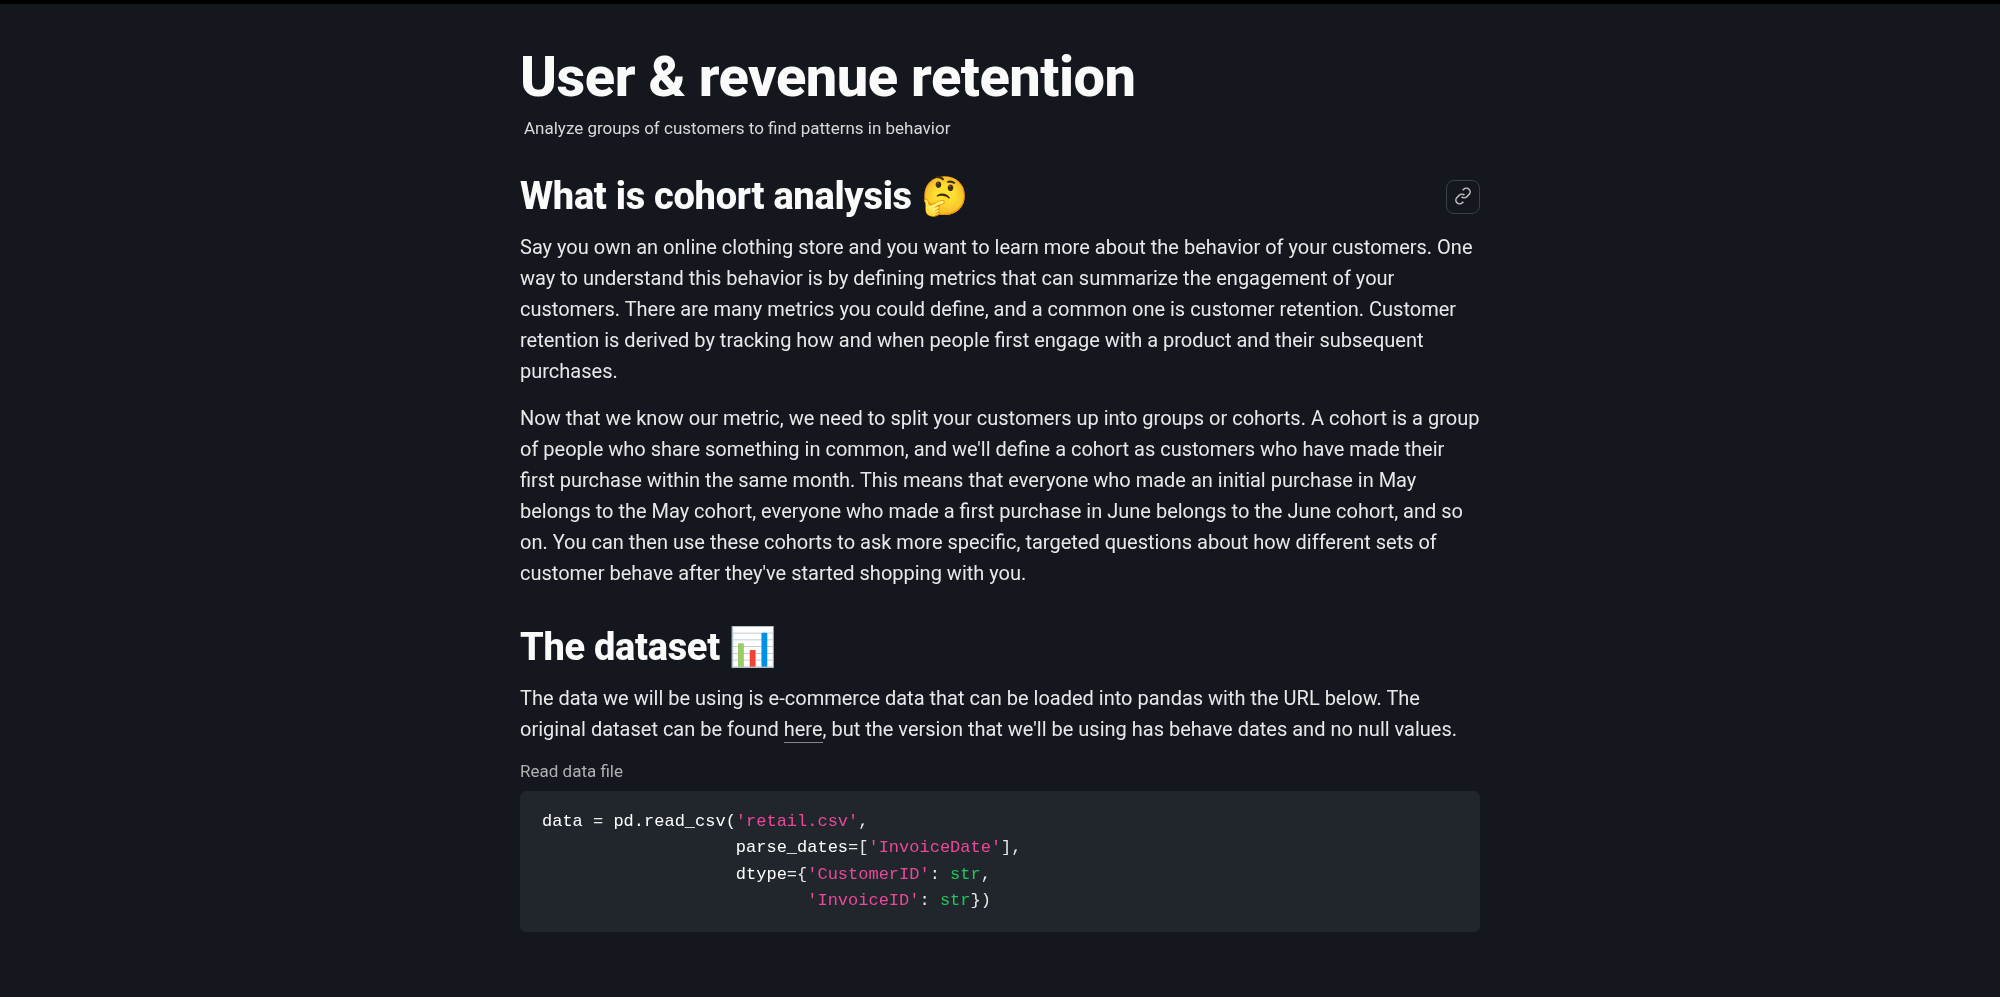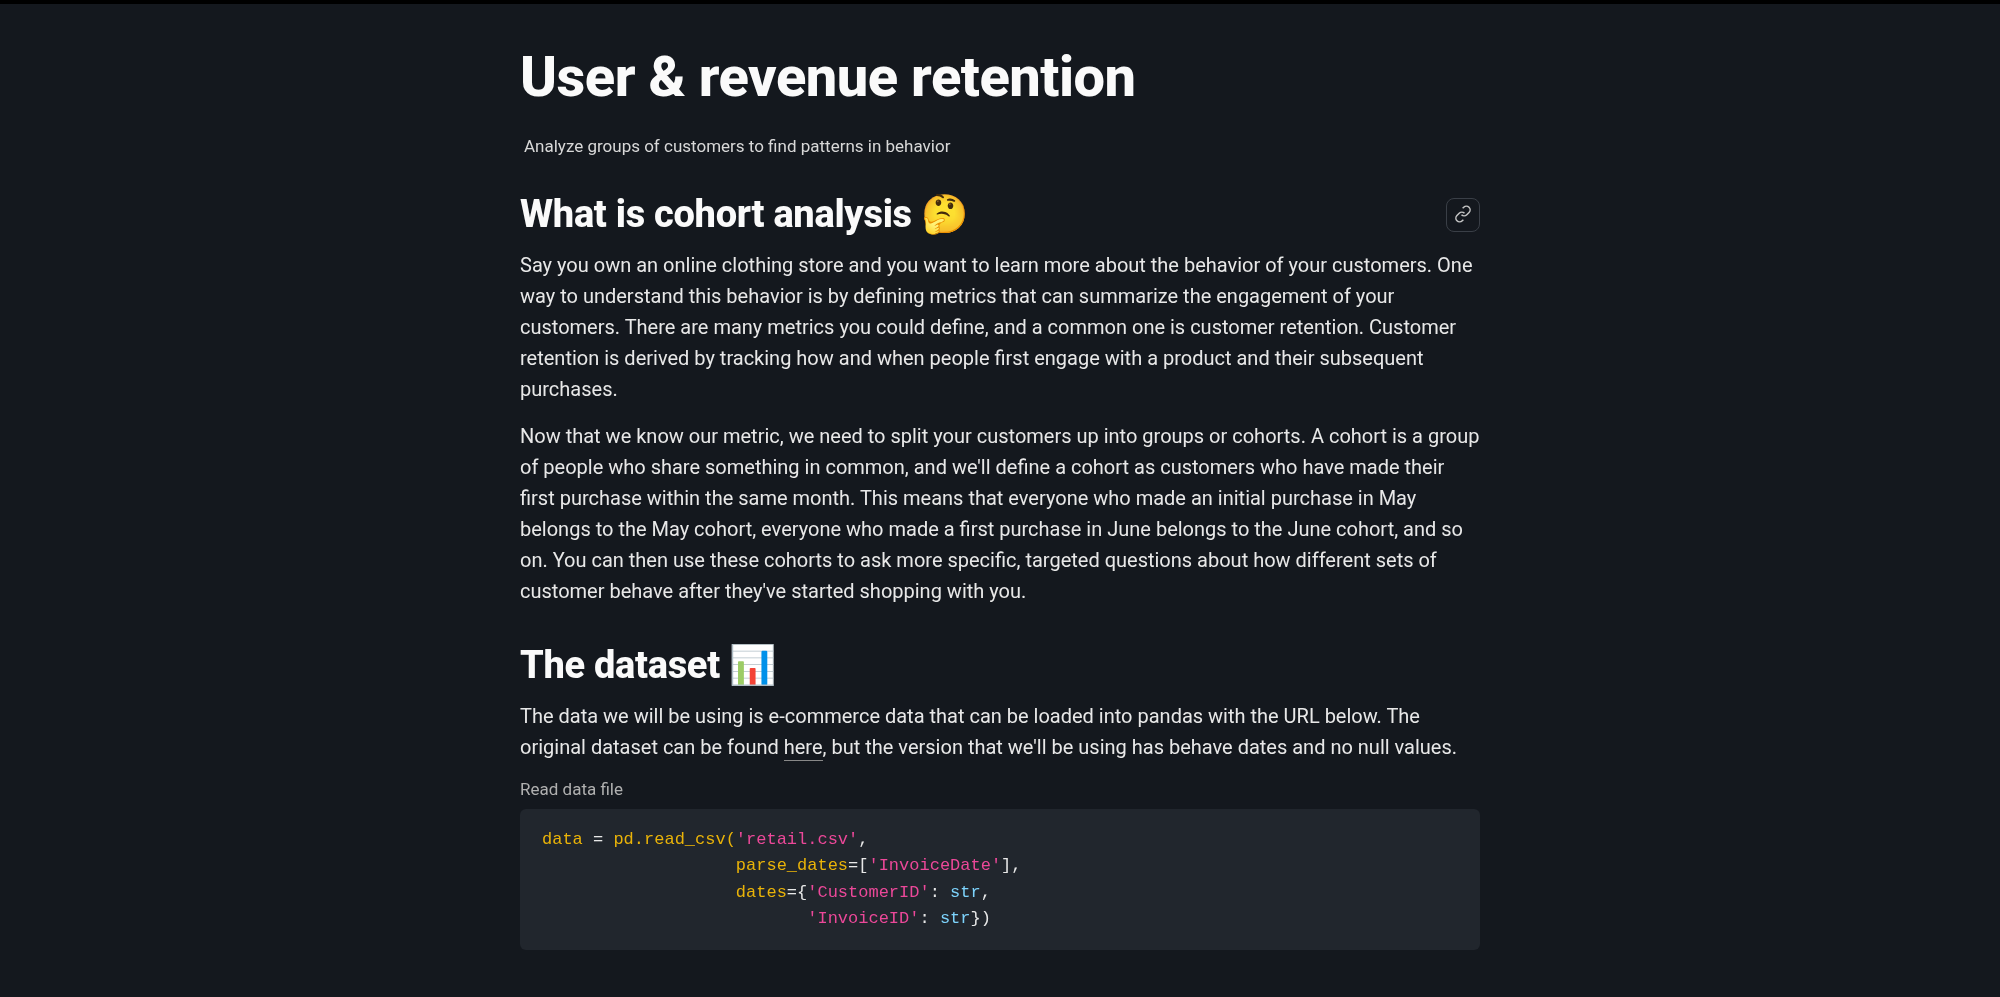--- a/index.html
+++ b/index.html
@@ -13,21 +13,21 @@
     .container {
       max-width: 960px;
       margin: 0 auto;
       padding: 40px 0 0 0;
       position: relative;
     }
     h1 {
       font-size: 56px;
       font-weight: 800;
       color: #fafafa;
-      margin-bottom: 26px;
+      margin-bottom: 8px;
       letter-spacing: -0.5px;
     }
     .subtitle {
       font-size: 17px;
       color: #d8d8d8;
       margin-bottom: 36px;
       padding-left: 4px;
     }
     .anchor-btn-wrap {
       position: relative;
@@ -75,24 +75,24 @@
     pre {
       background: #21262d;
       border-radius: 6px;
       padding: 18px 22px;
       font-family: "SFMono-Regular", Consolas, "Liberation Mono", Menlo, monospace;
       font-size: 17px;
       line-height: 1.55;
       overflow-x: auto;
       color: #e8e8e8;
     }
-    .tok-ident { color: #eab308; }
+    .tok-ident { color: #ffffff; }
     .tok-op { color: #e8e8e8; }
     .tok-str { color: #ec4899; }
-    .tok-type { color: #7dd3fc; }
+    .tok-type { color: #22c55e; }
   </style>
 </head>
 <body>
 
 <div class="container">
 
   <h1>User &amp; revenue retention</h1>
   <div class="subtitle">Analyze groups of customers to find patterns in behavior</div>
 
   <div class="section">
@@ -112,17 +112,17 @@
   </div>
 
   <div class="section">
     <h2>The dataset 📊</h2>
     <p>
       <span>The data we will be using is e-commerce data that can be loaded into pandas with the URL below. The original dataset can be found </span><a href="#" class="link">here</a><span>, but the version that we'll be using has behave dates and no null values.</span>
     </p>
     <div class="code-caption">Read data file</div>
     <pre><span class="tok-ident">data </span><span class="tok-op">=</span><span class="tok-ident"> pd.read_csv(</span><span class="tok-str">'retail.csv'</span><span class="tok-op">,</span>
 <span class="tok-ident">                   parse_dates</span><span class="tok-op">=</span><span class="tok-op">[</span><span class="tok-str">'InvoiceDate'</span><span class="tok-op">],</span>
-<span class="tok-ident">                   dates</span><span class="tok-op">=</span><span class="tok-op">{</span><span class="tok-str">'CustomerID'</span><span class="tok-op">: </span><span class="tok-type">str</span><span class="tok-op">,</span>
+<span class="tok-ident">                   dtype</span><span class="tok-op">=</span><span class="tok-op">{</span><span class="tok-str">'CustomerID'</span><span class="tok-op">: </span><span class="tok-type">str</span><span class="tok-op">,</span>
 <span class="tok-ident">                          </span><span class="tok-str">'InvoiceID'</span><span class="tok-op">: </span><span class="tok-type">str</span><span class="tok-op">})</span></pre>
   </div>
 
 </div>
 
 </body></html>

